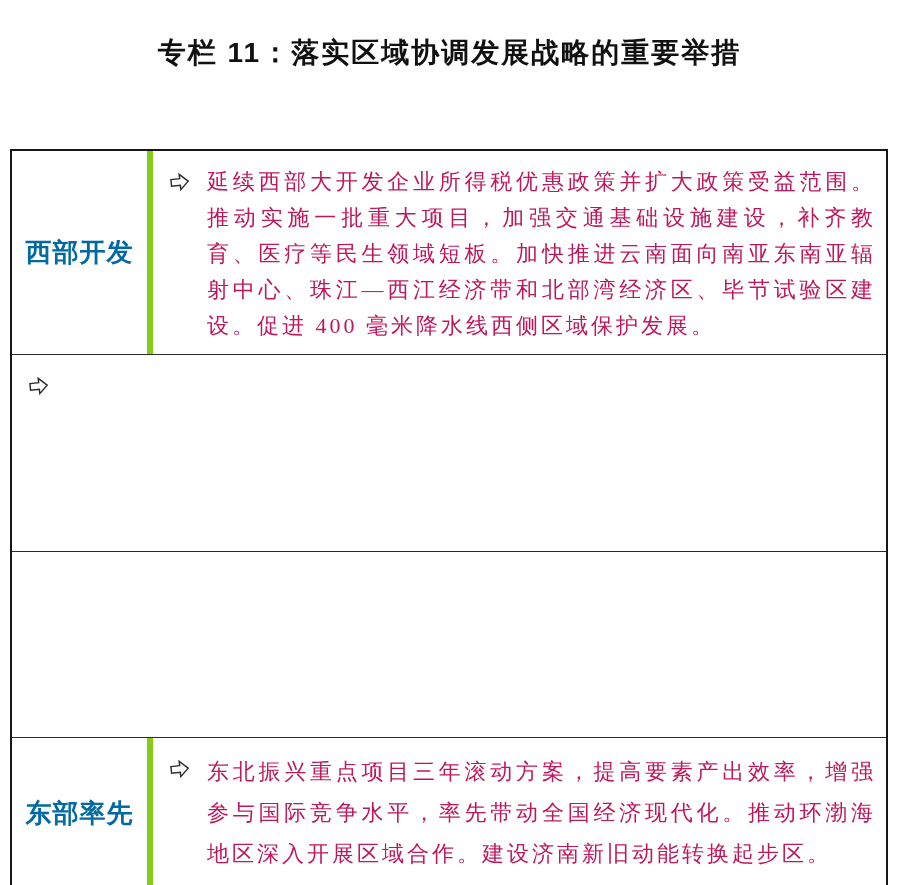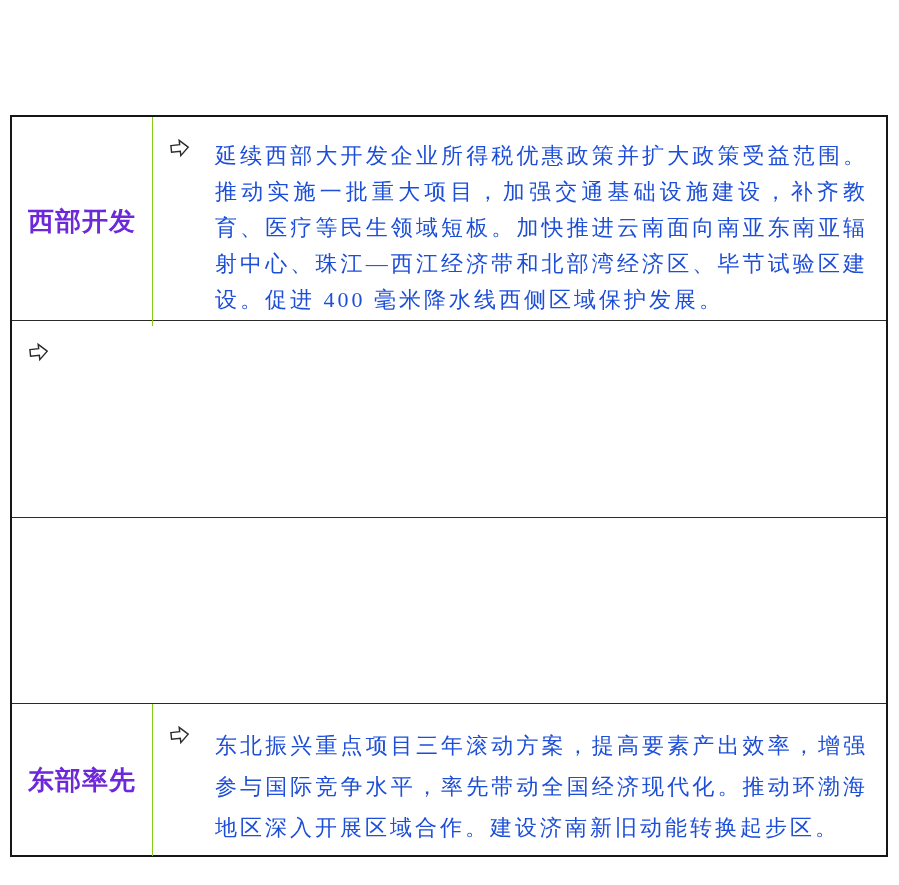--- a/index.html
+++ b/index.html
@@ -40,62 +40,63 @@
     display: grid;
     grid-template-columns: 141px 1fr;
     box-sizing: border-box;
   }
   .row + .row { border-top: 1px solid #2a2a2a; }
   .row-1 { height: 203px; }
   .row-2 { height: 197px; }
   .row-3 { height: 186px; }
   .row-4 { height: 152px; }
   .label-cell {
-    border-right: 1px solid #84cc16;
+    border-right: 6px solid #84cc16;
     display: flex;
     align-items: center;
     justify-content: center;
     font-family: "Liberation Sans", "DejaVu Sans", sans-serif;
     font-weight: bold;
     font-size: 26px;
     letter-spacing: 1px;
-    color: #6d28d9;
+    color: #0369a1;
   }
   .content-cell {
     display: flex;
     align-items: flex-start;
     padding: 13px 10px 0 16px;
     box-sizing: border-box;
   }
   .bullet {
     flex: 0 0 22px;
     width: 22px;
     height: 22px;
     margin-top: 7px;
     margin-right: 16px;
     display: inline-block;
   }
   .bullet svg { display: block; transform: rotate(-6deg); }
   .measure-text {
     flex: 1;
-    margin: 8px;
+    margin: 0;
     font-size: 22px;
     letter-spacing: 3px;
     text-align: justify;
     text-justify: inter-character;
-    color: #1d4ed8;
+    color: #be185d;
   }
   .row-1 .measure-text, .row-2 .measure-text { line-height: 36px; }
   .row-3 .measure-text, .row-4 .measure-text { line-height: 41px; }
 </style>
 </head>
 <body>
 
 <div class="page">
 
+  <h1 class="page-title">专栏 11：落实区域协调发展战略的重要举措</h1>
 
   <div class="panel">
 
     <div class="row row-1">
       <div class="label-cell">西部开发</div>
       <div class="content-cell">
         <span class="bullet">
           <svg width="22" height="22" viewBox="0 0 20 20" aria-hidden="true">
             <polygon points="2,7 10,7 10,3 17.5,10 10,17 10,13 2,13" fill="#ffffff" stroke="#2a2a2a" stroke-width="1.3" stroke-linejoin="miter"></polygon>
           </svg>

